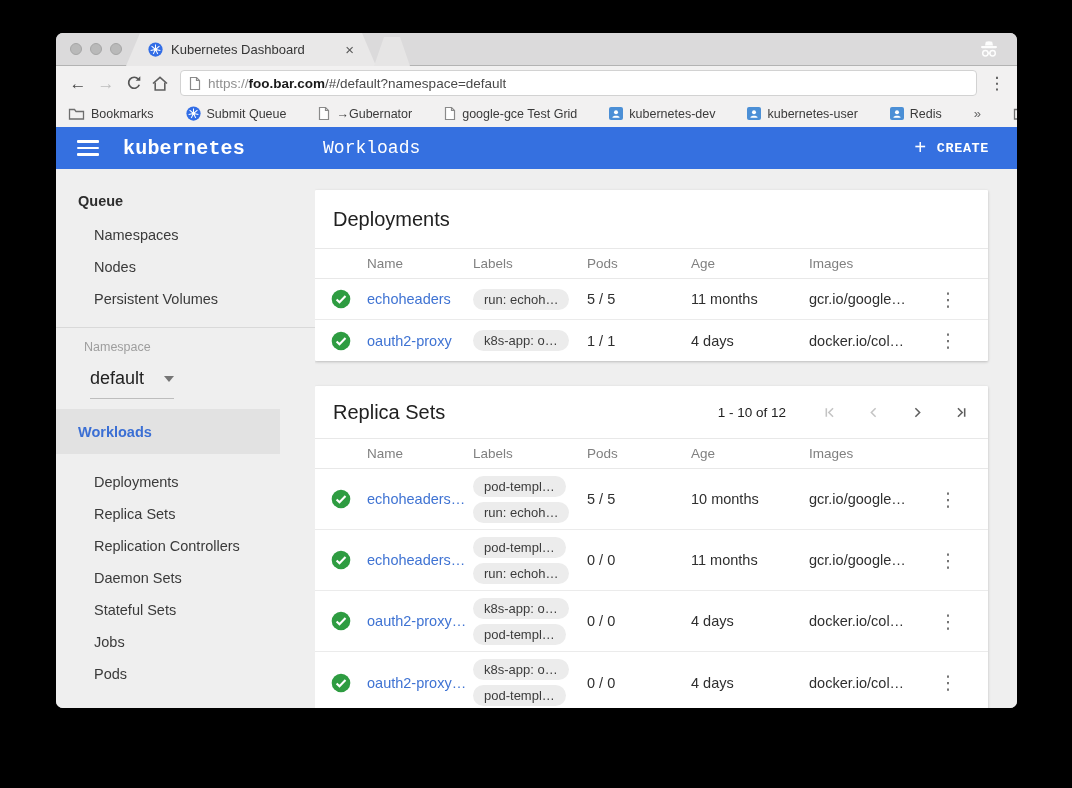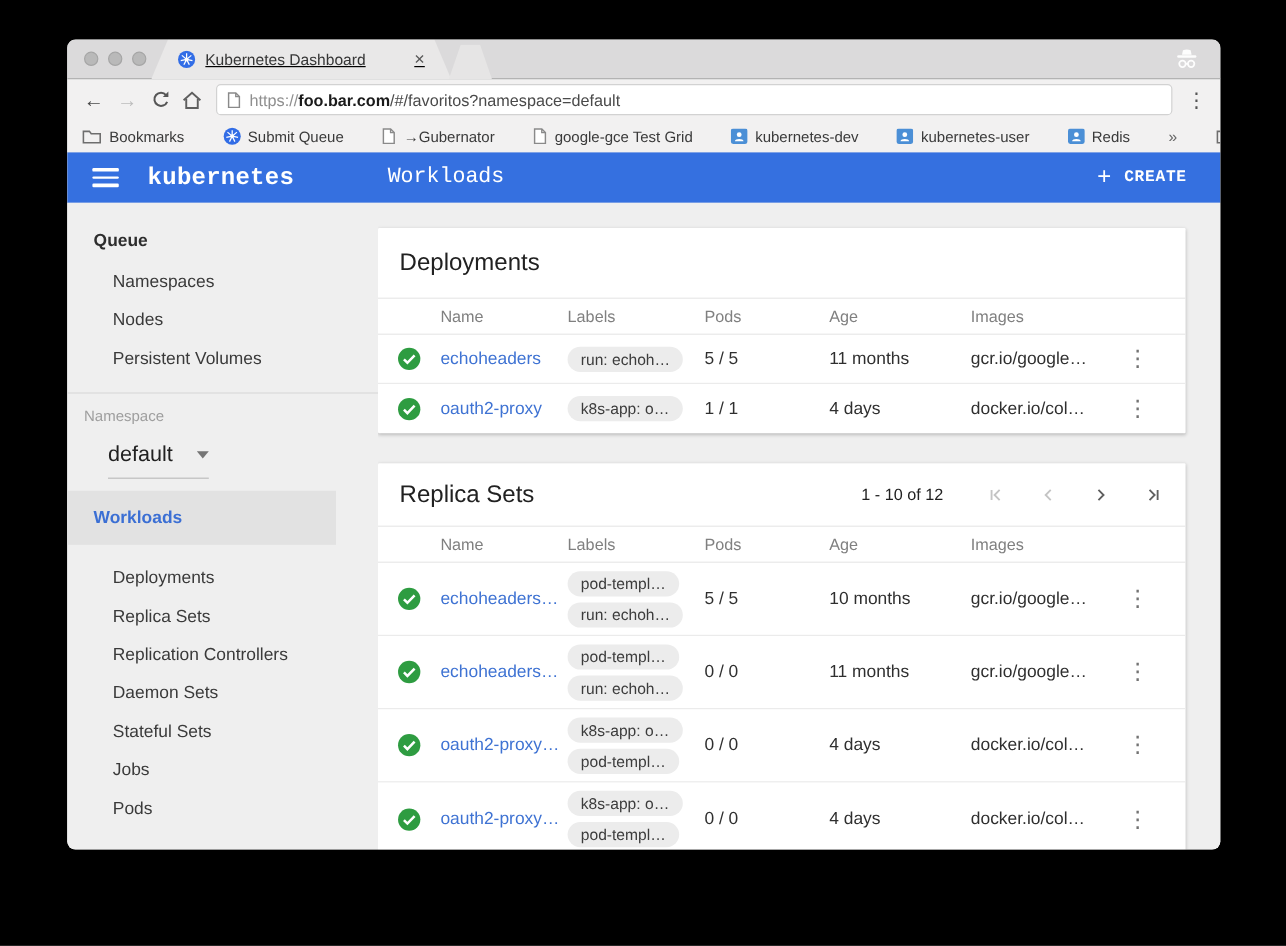--- a/index.html
+++ b/index.html
@@ -9,21 +9,21 @@
     border-radius:7px; overflow:hidden; background:#efefef;
     display:flex; flex-direction:column;
     box-shadow:0 12px 30px rgba(0,0,0,.6);
   }
   
   .titlebar { height:33px; background:#dbdadb; border-bottom:1px solid #b3b3b3; position:relative; flex:none; }
   .traffic { position:absolute; left:14px; top:10px; display:flex; gap:8px; }
   .traffic span { width:12px; height:12px; border-radius:50%; background:#b9b9b9; border:1px solid #a6a6a6; }
   .tab { position:absolute; left:70px; top:0; width:250px; height:33px; background:#e9e8e8;
          clip-path:polygon(14px 0, 236px 0, 250px 33px, 0 33px);
-         display:flex; align-items:center; padding:0 22px; gap:8px;text-decoration:underline; }
+         display:flex; align-items:center; padding:0 22px; gap:8px; }
   .tab-title { font-size:13px; color:#353535; flex:1; white-space:nowrap; overflow:hidden; }
   .tab-close { font-size:15px; color:#5a5a5a; line-height:1; }
   .newtab { position:absolute; left:318px; top:4px; width:36px; height:29px; background:#e6e5e5;
             clip-path:polygon(10px 0, 26px 0, 36px 29px, 0 29px); }
   .incog { position:absolute; right:16px; top:6px; }
   
   .toolbar { height:34px; background:#f2f1f1; display:flex; align-items:center; padding:0 10px; gap:4px; flex:none; }
   .navbtn { width:24px; text-align:center; font-size:17px; line-height:1; }
   .back { color:#4a4a4a; } .fwd { color:#bdbdbd; }
   .urlbar { flex:1; height:26px; background:#fff; border:1px solid #d2d2d2; border-radius:4px;
@@ -45,21 +45,21 @@
   .page-title { margin-left:78px; font-size:18px; font-weight:400; }
   .create-btn { margin-left:auto; margin-right:28px; display:flex; align-items:center; gap:10px;
                 font-size:13.5px; font-weight:600; letter-spacing:.6px; }
   .create-btn .plus { font-size:20px; font-weight:400; }
   
   .main { flex:1; display:flex; overflow:hidden; background:#efefef; }
   .sidebar { width:259px; flex:none; padding-top:14px; font-size:14.5px; color:#3a3a3a; }
   .nav-head { height:36px; display:flex; align-items:center; padding-left:22px; font-weight:700; font-size:14.5px; color:#2d2d2d; }
   .nav-item { height:32px; display:flex; align-items:center; padding-left:38px; }
   .sb-divider { border-top:1px solid #d9d9d9; margin:12px 0 0 0; }
-  .ns-label { padding:12px 0 0 14px; font-size:12.5px; color:#9e9e9e; }
+  .ns-label { padding:12px 0 0 28px; font-size:12.5px; color:#9e9e9e; }
   .ns-select { margin:14px 0 10px 34px; width:84px; display:flex; align-items:center; justify-content:space-between;
                border-bottom:1px solid #bdbdbd; padding-bottom:9px; font-size:18px; color:#212121; }
   .caret { width:0; height:0; border-left:5px solid transparent; border-right:5px solid transparent; border-top:6px solid #757575; }
   .nav-selected { height:45px; display:flex; align-items:center; padding-left:22px; margin:4px 35px 0 0;
                   background:#e2e2e2; color:#3b6fd4; font-weight:600; font-size:14.5px; }
   
   .content { flex:1; padding:21px 29px 0 0; overflow:hidden; }
   .card { background:#fff; box-shadow:0 1px 3px rgba(0,0,0,.22); border-radius:1px; }
   .card + .card { margin-top:25px; }
   .card-head { height:58px; display:flex; align-items:center; justify-content:space-between; padding:0 18px; }
@@ -128,21 +128,21 @@
       </svg>
     <svg width="20" height="19" viewBox="0 0 20 19">
         <path d="M3 9.5 10 3.3 17 9.5" fill="none" stroke="#5f5f5f" stroke-width="1.6"></path>
         <path d="M5.2 8.6V16h9.6V8.6" fill="none" stroke="#5f5f5f" stroke-width="1.6"></path>
       </svg>
     <div class="urlbar">
       <svg width="12" height="15" viewBox="0 0 12 15">
           <path d="M1.5 1.5h6l3 3v9h-9z" fill="#fff" stroke="#8a8a8a" stroke-width="1.2"></path>
           <path d="M7.5 1.5v3h3" fill="none" stroke="#8a8a8a" stroke-width="1.2"></path>
         </svg>
-      <span class="url"><span class="scheme">https://</span><span class="host">foo.bar.com</span><span class="path">/#/favoritos?namespace=default</span></span>
+      <span class="url"><span class="scheme">https://</span><span class="host">foo.bar.com</span><span class="path">/#/default?namespace=default</span></span>
     </div>
     <span class="menu-dots">⋮</span>
   </div>
 
   <div class="bookmarks">
     <span class="bm">
       <svg width="17" height="14" viewBox="0 0 17 14">
           <path d="M1.5 2.5h5l1.5 2h7.5v7.5h-14z" fill="none" stroke="#6e6e6e" stroke-width="1.3"></path>
         </svg>
       <span>Bookmarks</span>

